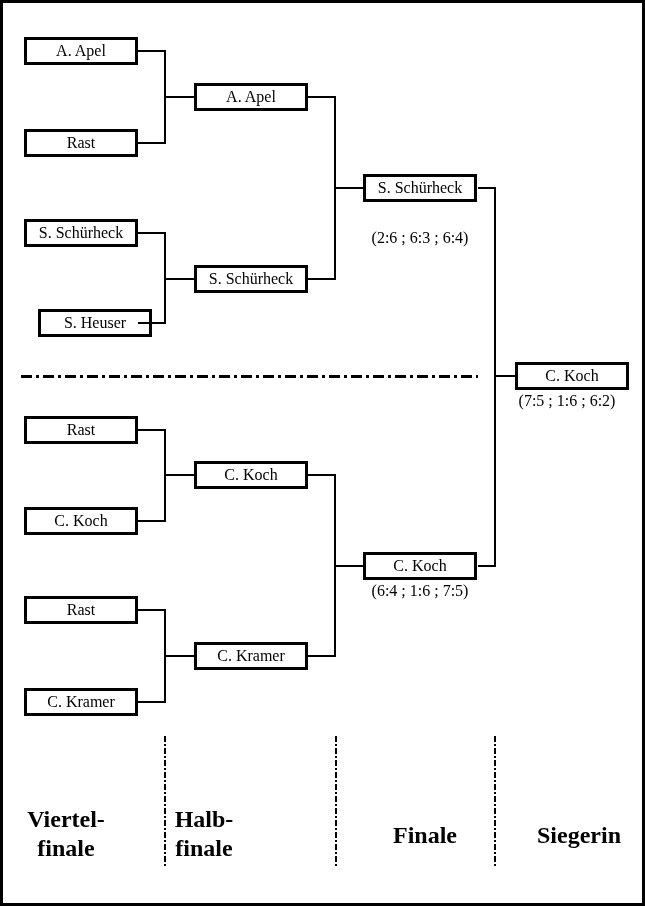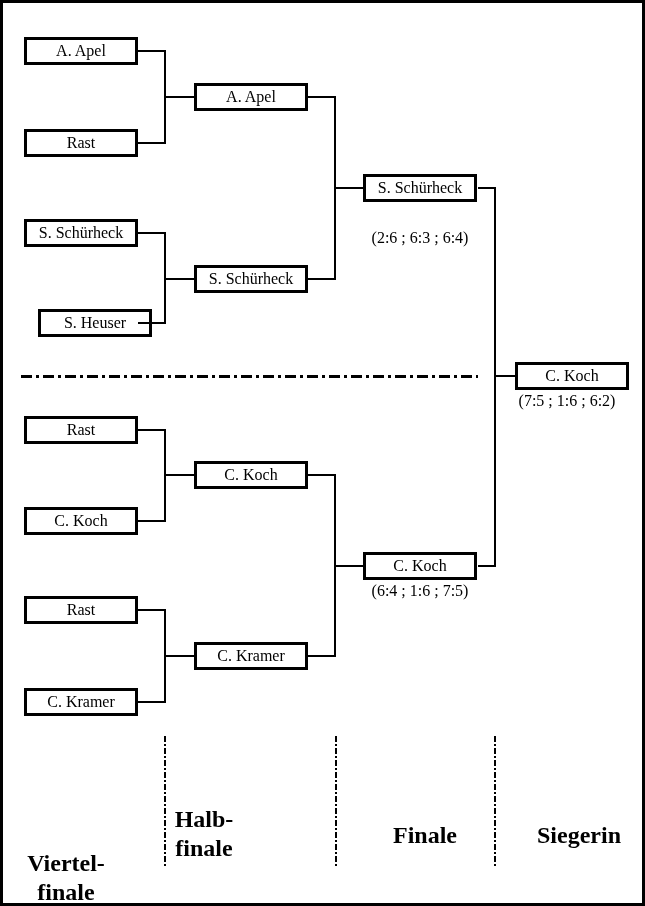--- a/index.html
+++ b/index.html
@@ -153,21 +153,21 @@
   <div class="hline" style="left:475px; top:562px; width:18px;"></div>
   <div class="vline" style="left:491px; top:184px; height:380px;"></div>
   <div class="hline" style="left:491px; top:372px; width:21px;"></div>
 
   <div class="divider"></div>
 
   <div class="colsep" style="left:161px;"></div>
   <div class="colsep" style="left:332px;"></div>
   <div class="colsep" style="left:491px;"></div>
 
-  <div class="round-label" style="left:8px; top:802px; width:110px;margin-top:44px;">
+  <div class="round-label" style="left:8px; top:802px; width:110px;">
     <span>Viertel-</span>
     <span>finale</span>
   </div>
   <div class="round-label" style="left:146px; top:802px; width:110px;">
     <span>Halb-</span>
     <span>finale</span>
   </div>
   <div class="round-label" style="left:358px; top:818px; width:128px;">
     <span>Finale</span>
   </div>

